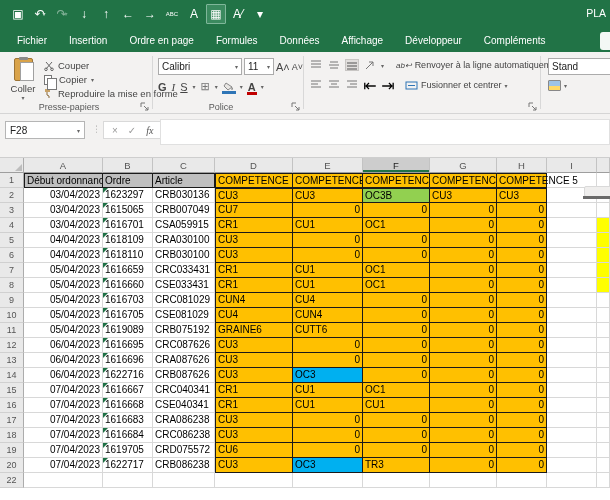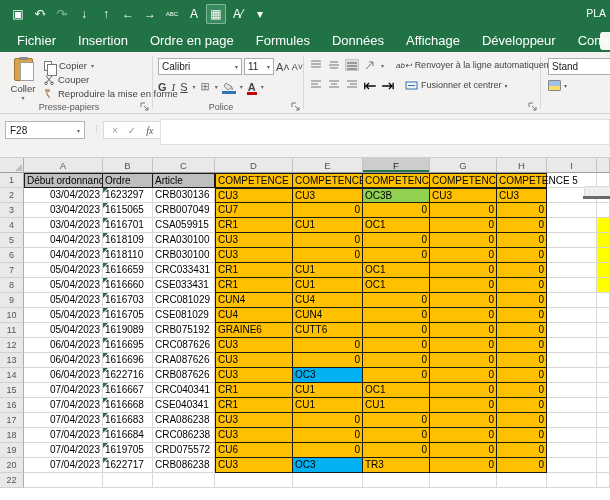--- a/index.html
+++ b/index.html
@@ -11,21 +11,21 @@
   .qat{display:flex;align-items:center;gap:2px;padding-left:8px;}
   .qat .qbtn{min-width:20px;height:20px;display:flex;align-items:center;justify-content:center;color:#fff;font-size:12px;line-height:1;cursor:default;}
   .qat .qbtn.dim{opacity:.45;}
   .qat .qbtn.hl{background:#3B8A5F;border:1px solid #7FB79A;border-radius:1px;}
   .qat .qbtn .mini{font-size:6px;letter-spacing:0;}
   .qat .caret{color:#CFE3D8;font-size:6px;margin-left:-2px;}
   .win-title{position:absolute;right:4px;top:7px;color:#fff;font-size:10.5px;white-space:nowrap;}
 
   
   .tabrow{position:absolute;left:0;top:28px;width:610px;height:24px;background:#217346;display:flex;align-items:flex-end;padding-left:6px;}
-  .tab{height:24px;display:flex;align-items:center;padding:0 11px;color:#fff;font-size:13px;white-space:nowrap;cursor:default;}
+  .tab{height:24px;display:flex;align-items:center;padding:0 11px;color:#fff;font-size:10px;white-space:nowrap;cursor:default;}
   .tab.selected{background:#fff;color:#217346;border-radius:2px 2px 0 0;}
   .tab-cut{position:absolute;right:-6px;top:4px;width:16px;height:18px;background:#fff;border-radius:3px;opacity:.95;}
 
   
   .ribbon{position:absolute;left:0;top:52px;width:610px;height:62px;background:#F3F2F1;border-bottom:1px solid #D5D5D5;display:flex;}
   .rgroup{position:relative;height:100%;flex:none;}
   .rgsep{flex:none;width:1px;background:#D8D8D8;margin:4px 0;}
   .glabel{position:absolute;bottom:1px;left:0;right:14px;text-align:center;font-size:9px;color:#595959;white-space:nowrap;}
   .launcher{position:absolute;bottom:2px;right:3px;width:9px;height:9px;}
   .rbtn-txt{font-size:9.5px;color:#444;white-space:nowrap;display:flex;align-items:center;gap:4px;height:13px;cursor:default;}
@@ -164,31 +164,31 @@
   <div class="ribbon">
 
     <div class="rgroup g-clip">
       <div class="paste-big">
         <div class="clipboard-ic"></div>
         <div class="lbl">Coller</div>
         <div class="sm-caret">▾</div>
       </div>
       <div class="clip-rows">
         <div class="rbtn-txt">
-          <span class="copy-ic"></span>
-          <span>Copier</span>
-          <span class="sm-caret">▾</span>
-        </div>
-        <div class="rbtn-txt">
           <svg class="ic" width="10" height="10" viewBox="0 0 10 10">
               <path d="M2 8 L8 1 M8 8 L2 1" stroke="#666" stroke-width="1" fill="none"></path>
               <circle cx="2" cy="8.3" r="1.3" fill="none" stroke="#666"></circle>
               <circle cx="8" cy="8.3" r="1.3" fill="none" stroke="#666"></circle>
             </svg>
           <span>Couper</span>
+        </div>
+        <div class="rbtn-txt">
+          <span class="copy-ic"></span>
+          <span>Copier</span>
+          <span class="sm-caret">▾</span>
         </div>
         <div class="rbtn-txt">
           <svg class="ic" width="10" height="11" viewBox="0 0 10 11">
               <path d="M1 1 h5 v3 h-5 z" fill="#C8A165"></path>
               <path d="M3 4 v3 l2 1 v2" stroke="#8A6A3A" fill="none"></path>
             </svg>
           <span>Reproduire la mise en forme</span>
         </div>
       </div>
       <div class="glabel">Presse-papiers</div>

